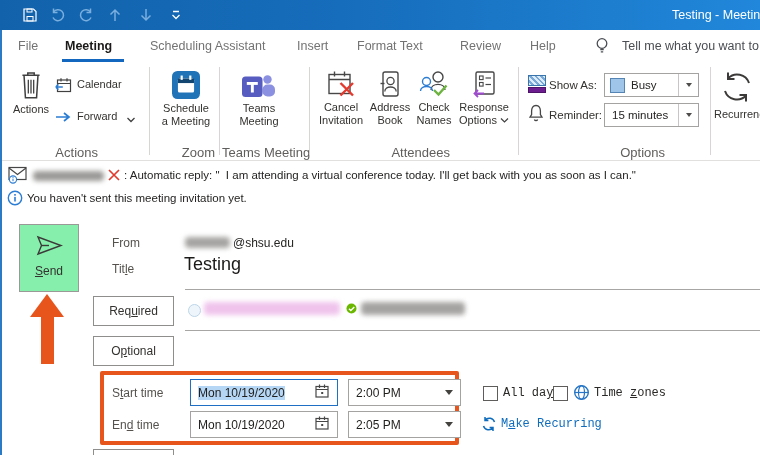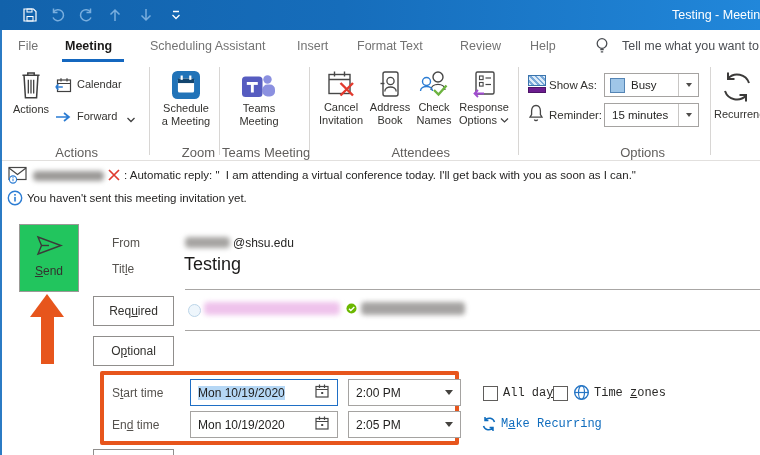--- a/index.html
+++ b/index.html
@@ -289,21 +289,21 @@
 
   <span class="abs" style="left:7px;top:190px">
     <svg width="16" height="16" viewBox="0 0 16 16">
         <circle cx="8" cy="8" r="6.7" fill="#fff" stroke="#2b7cd3" stroke-width="1.4"></circle>
         <rect x="7.2" y="6.9" width="1.6" height="4.6" fill="#2b7cd3"></rect>
         <rect x="7.2" y="4" width="1.6" height="1.7" fill="#2b7cd3"></rect>
       </svg>
   </span>
   <span class="ibar-text" style="left:27px;top:192px">You haven't sent this meeting invitation yet.</span>
 
-  <div class="abs" style="left:19px;top:224px;width:58px;height:66px;border:1px solid #9b9997;background:#22c55e;text-align:center">
+  <div class="abs" style="left:19px;top:224px;width:58px;height:66px;border:1px solid #9b9997;background:#86efac;text-align:center">
     <span style="display:inline-block;margin-top:10px">
       <svg width="27" height="21" viewBox="0 0 27 21">
           <path d="M2 19 L25 10.5 L2 2 L5.5 10.5 L2 19 Z" fill="none" stroke="#3b3a39" stroke-width="1.4"></path>
           <path d="M5.5 10.5 H13" stroke="#3b3a39" stroke-width="1.4"></path>
         </svg>
     </span>
     <div style="font-size:12px;color:#33322f;margin-top:5px"><u>S</u>end</div>
   </div>
 
   <div class="arrow-head"></div>

